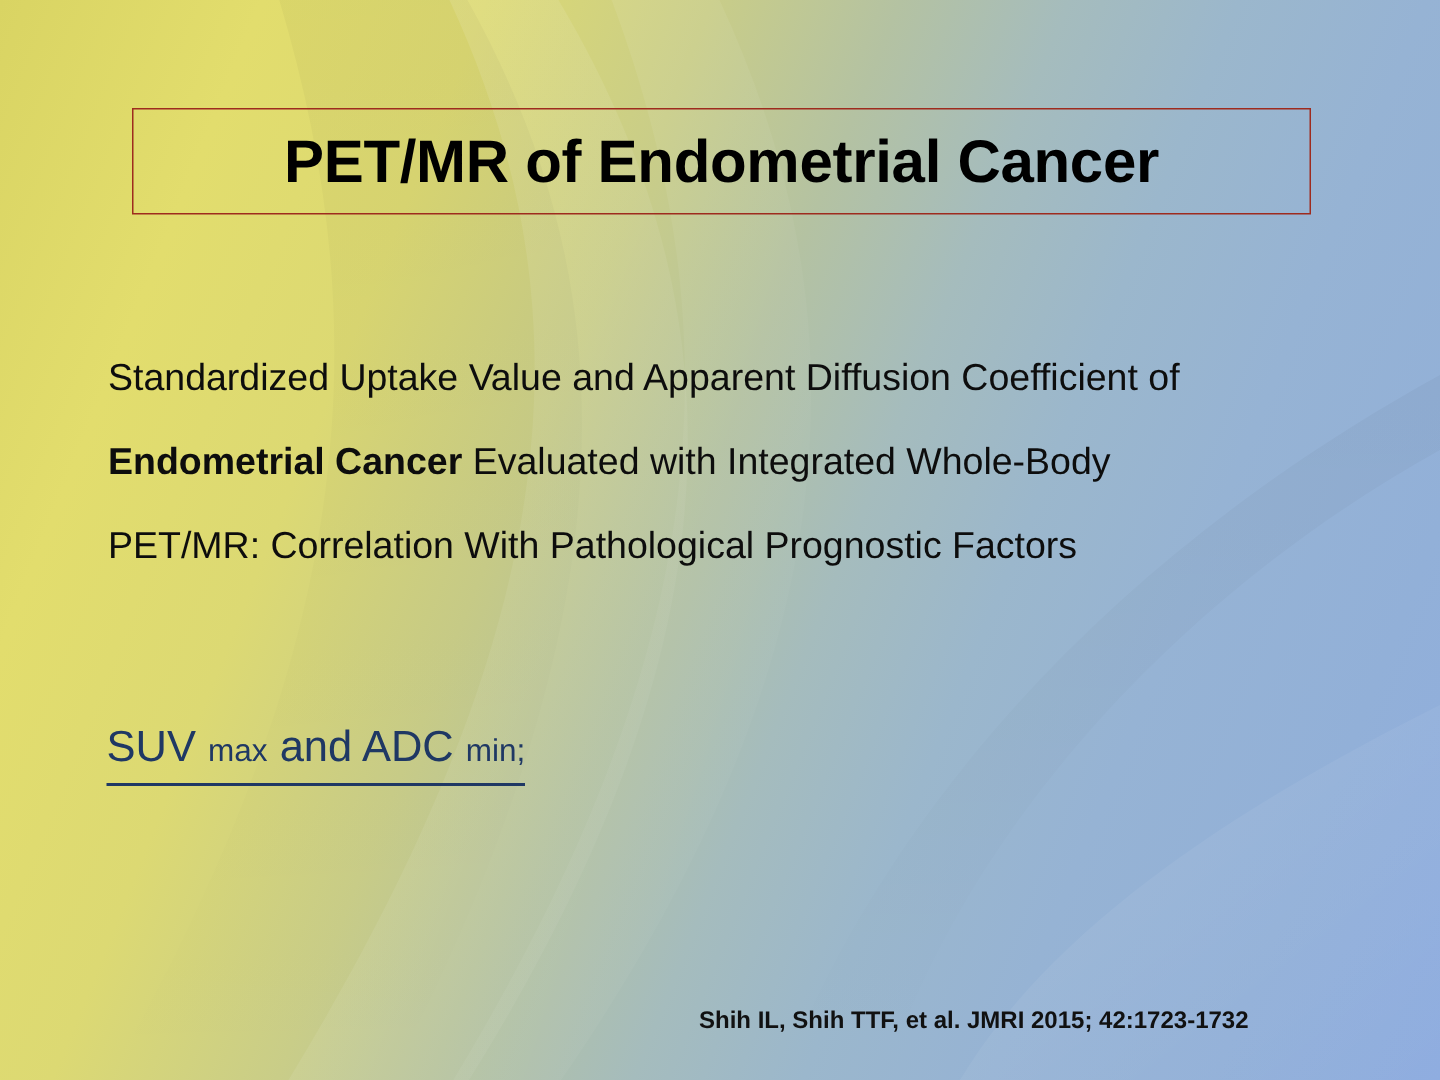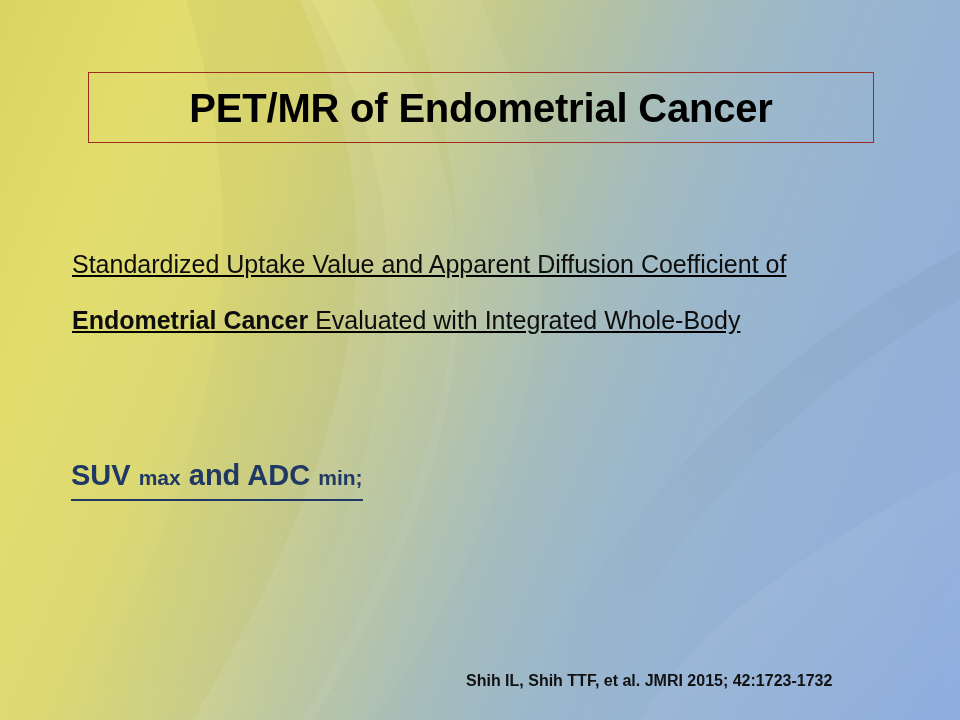--- a/index.html
+++ b/index.html
@@ -61,40 +61,38 @@
     color: #000000;
     letter-spacing: -0.2px;
     white-space: nowrap;
     line-height: 1;
   }
 
   
   .body-block {
     position: absolute;
     left: 72px;
-    top: 236px;
+    top: 224px;
     width: 860px;
-    text-decoration: underline;
   }
   .body-line {
     font-size: 25px;
     color: #0d0d0d;
     line-height: 56px;
     white-space: nowrap;
   }
   .body-line b {
     font-weight: bold;
   }
 
   
   .highlight-block {
     position: absolute;
     left: 71px;
-    top: 455px;
-    font-weight: bold;
+    top: 478px;
   }
   .hl-line {
     color: #1f3864;
     font-size: 29px;
     line-height: 40px;
     white-space: nowrap;
     display: inline-block;
     border-bottom: 2px solid #1f3864;
     padding-bottom: 1px;
   }
@@ -143,20 +141,21 @@
     </svg>
   </div>
 
   <div class="title-box">
     <div class="title-text">PET/MR of Endometrial Cancer</div>
   </div>
 
   <div class="body-block">
     <div class="body-line">Standardized Uptake Value and Apparent Diffusion Coefficient of</div>
     <div class="body-line"><b>Endometrial Cancer</b><span> Evaluated with Integrated Whole-Body</span></div>
+    <div class="body-line">PET/MR: Correlation With Pathological Prognostic Factors</div>
   </div>
 
   <div class="highlight-block">
     <div class="hl-row">
       <span class="hl-line"><span>SUV </span><span class="hl-small">max</span><span> and ADC </span><span class="hl-small">min;</span></span>
     </div>
   </div>
 
   <div class="citation">Shih IL, Shih TTF, et al. JMRI 2015; 42:1723-1732</div>
 

